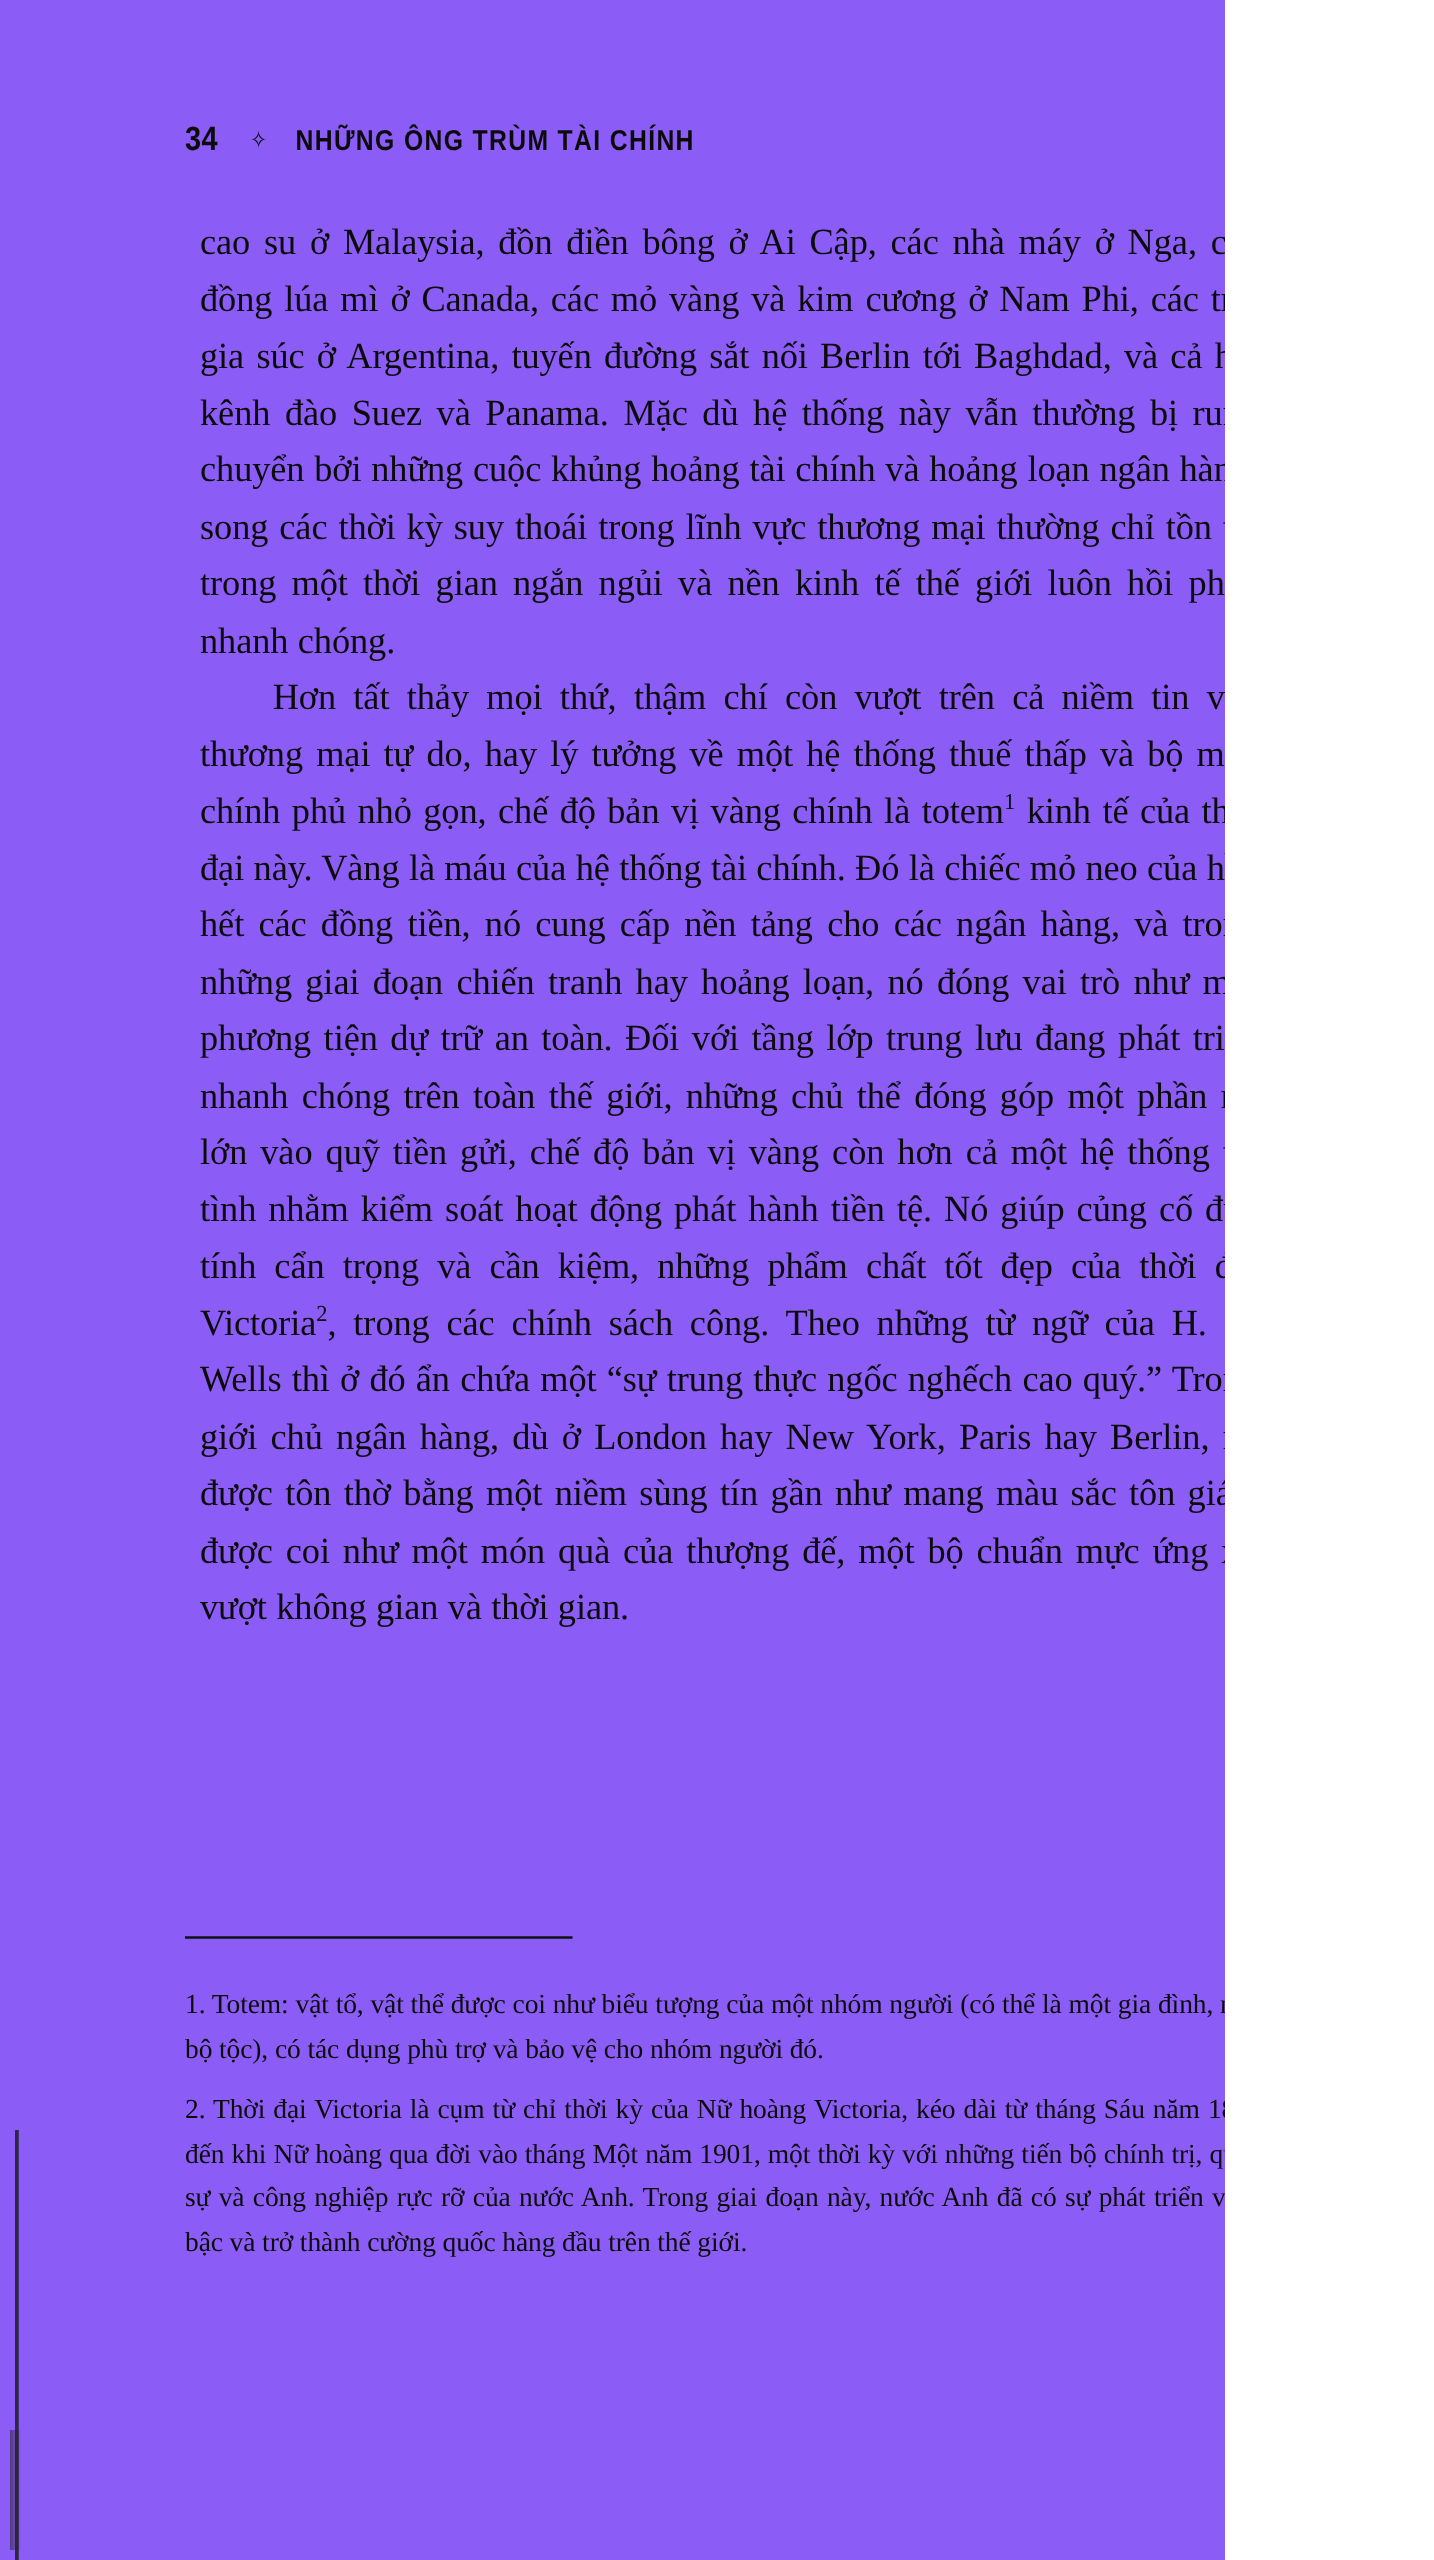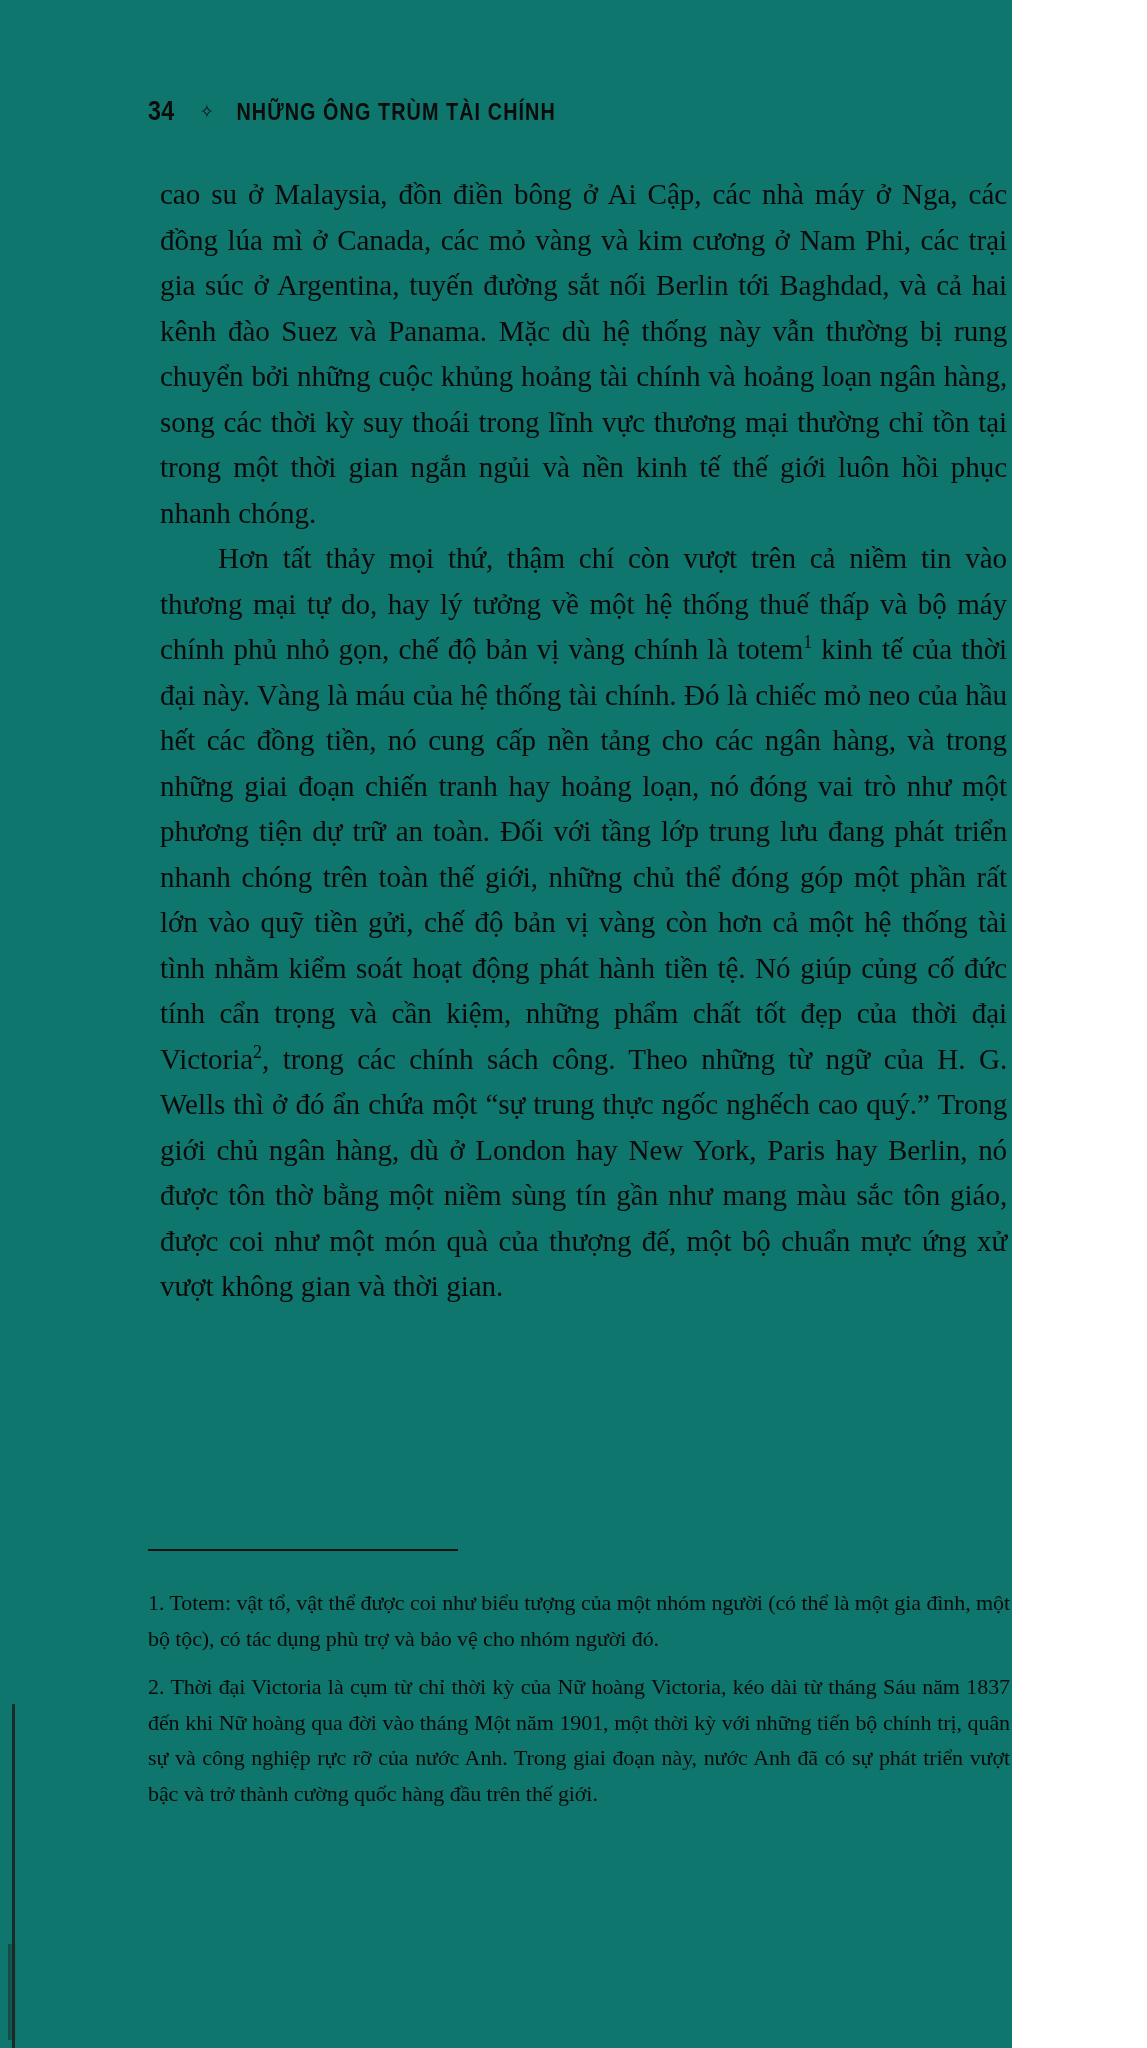--- a/index.html
+++ b/index.html
@@ -4,25 +4,24 @@
 <style>
   html, body {
     margin: 0;
     padding: 0;
     background: #ffffff;
   }
   .page {
     position: relative;
     width: 980px;
     height: 2048px;
-    background: #0f766e;
+    background: #8b5cf6;
     overflow: hidden;
     font-family: "Liberation Serif", "DejaVu Serif", serif;
     color: #0b0b0b;
-    padding-left: 32px;
   }
 
   
   .running-head {
     position: absolute;
     left: 148px;
     top: 96px;
     display: flex;
     align-items: baseline;
     gap: 0;

